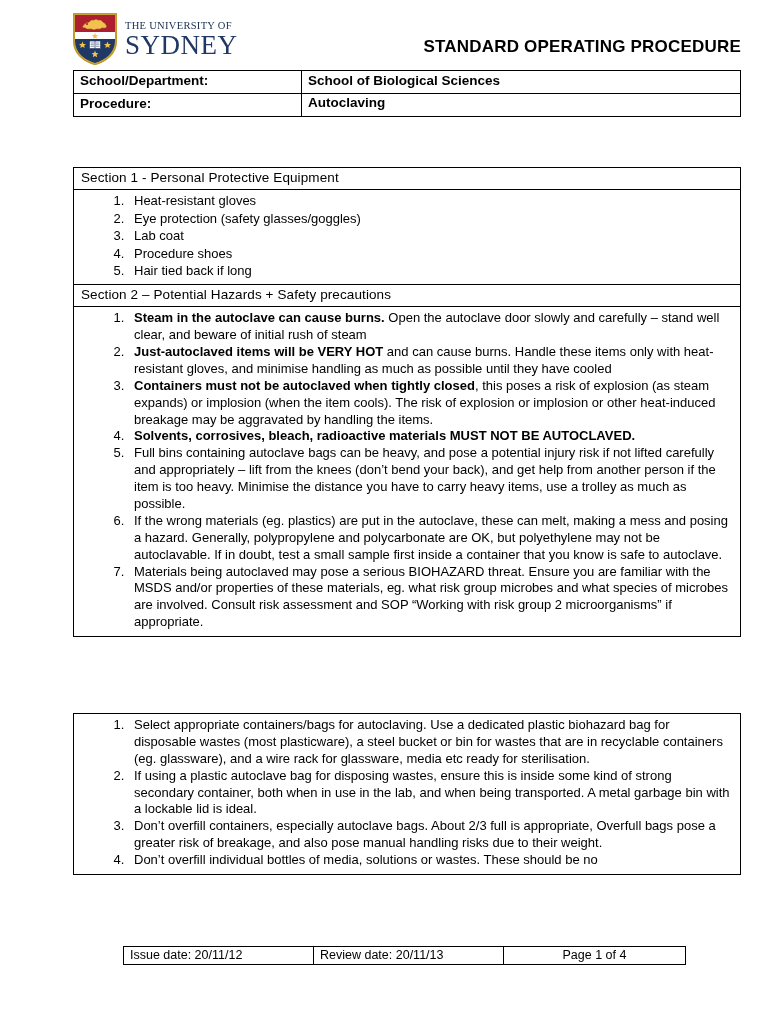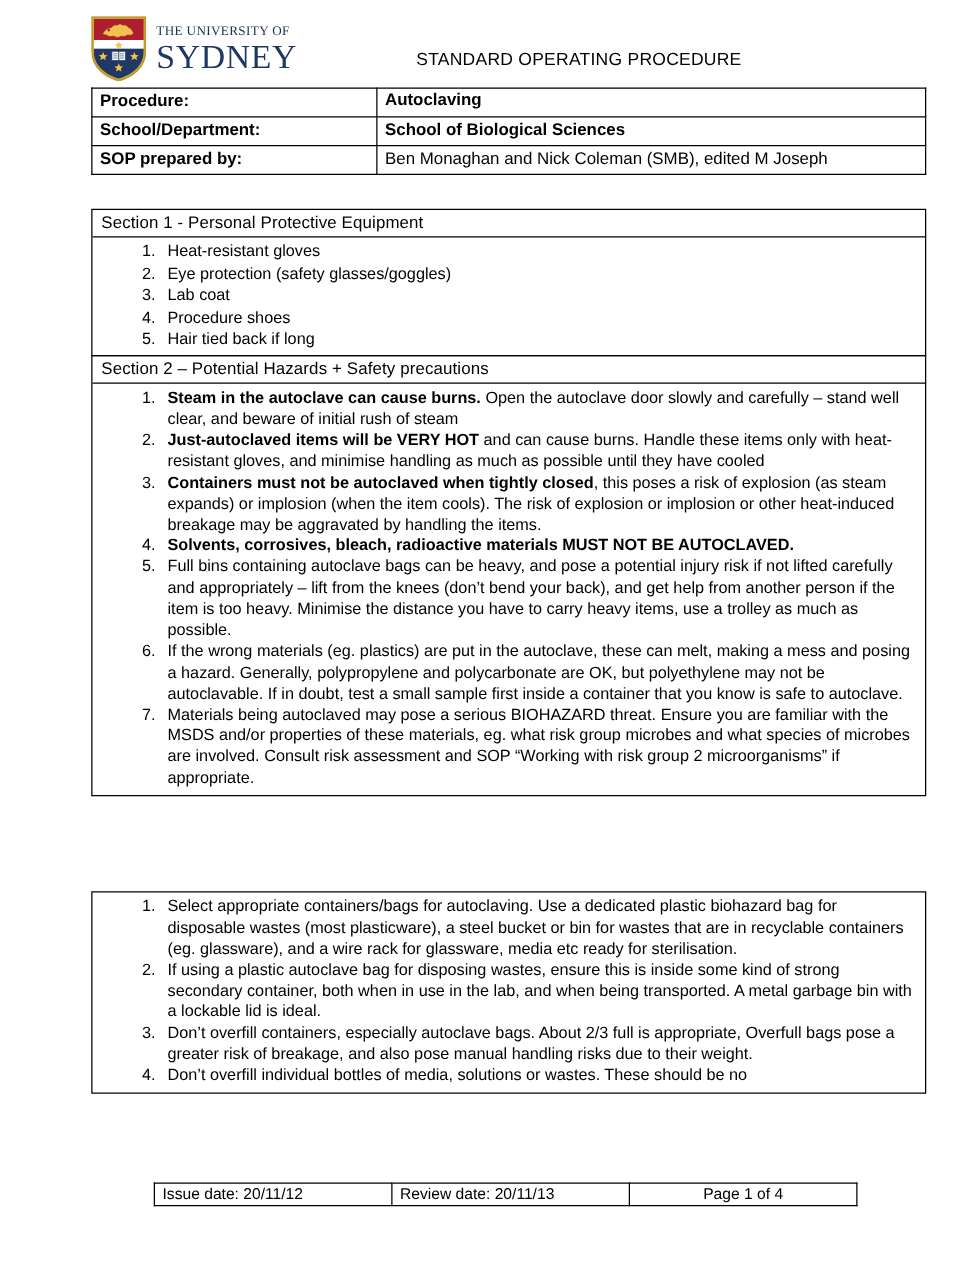--- a/index.html
+++ b/index.html
@@ -57,24 +57,24 @@
   .uni-bottom {
     font-family: "Liberation Serif", serif;
     font-size: 27px;
     letter-spacing: 0.5px;
     color: #1f3864;
     display: block;
     line-height: 0.95;
   }
   .doc-title {
     flex: 1 1 auto;
-    text-align: left;
+    text-align: right;
     font-family: "Liberation Sans", sans-serif;
-    font-weight: normal;
-    font-size: 14px;
+    font-weight: bold;
+    font-size: 17px;
     letter-spacing: 0.2px;
     padding-left: 10px;
     padding-top: 16px;
   }
 
   
   .hdr-table {
     position: absolute;
     left: 53px; top: 70px;
     width: 668px;
@@ -215,30 +215,26 @@
         <span class="uni-top">THE UNIVERSITY OF</span>
         <span class="uni-bottom">SYDNEY</span>
       </div>
     </div>
     <div class="doc-title">STANDARD OPERATING PROCEDURE</div>
   </div>
 
   <table class="hdr-table">
     <tbody>
       <tr>
-        <td class="hdr-label">Procedure:</td>
-        <td class="hdr-val-big">Autoclaving</td>
-      </tr>
-      <tr>
         <td class="hdr-label">School/Department:</td>
         <td class="hdr-val-bold">School of Biological Sciences</td>
       </tr>
       <tr>
-        <td class="hdr-label">SOP prepared by:</td>
-        <td class="hdr-val-plain">Ben Monaghan and Nick Coleman (SMB), edited M Joseph</td>
+        <td class="hdr-label">Procedure:</td>
+        <td class="hdr-val-big">Autoclaving</td>
       </tr>
     </tbody>
   </table>
 
   <div class="section" id="sec1">
     <div class="section-title">Section 1 - Personal Protective Equipment</div>
     <div class="section-body">
       <ol class="items">
           <li><span>Heat-resistant gloves</span></li>
           <li><span>Eye protection (safety glasses/goggles)</span></li>

